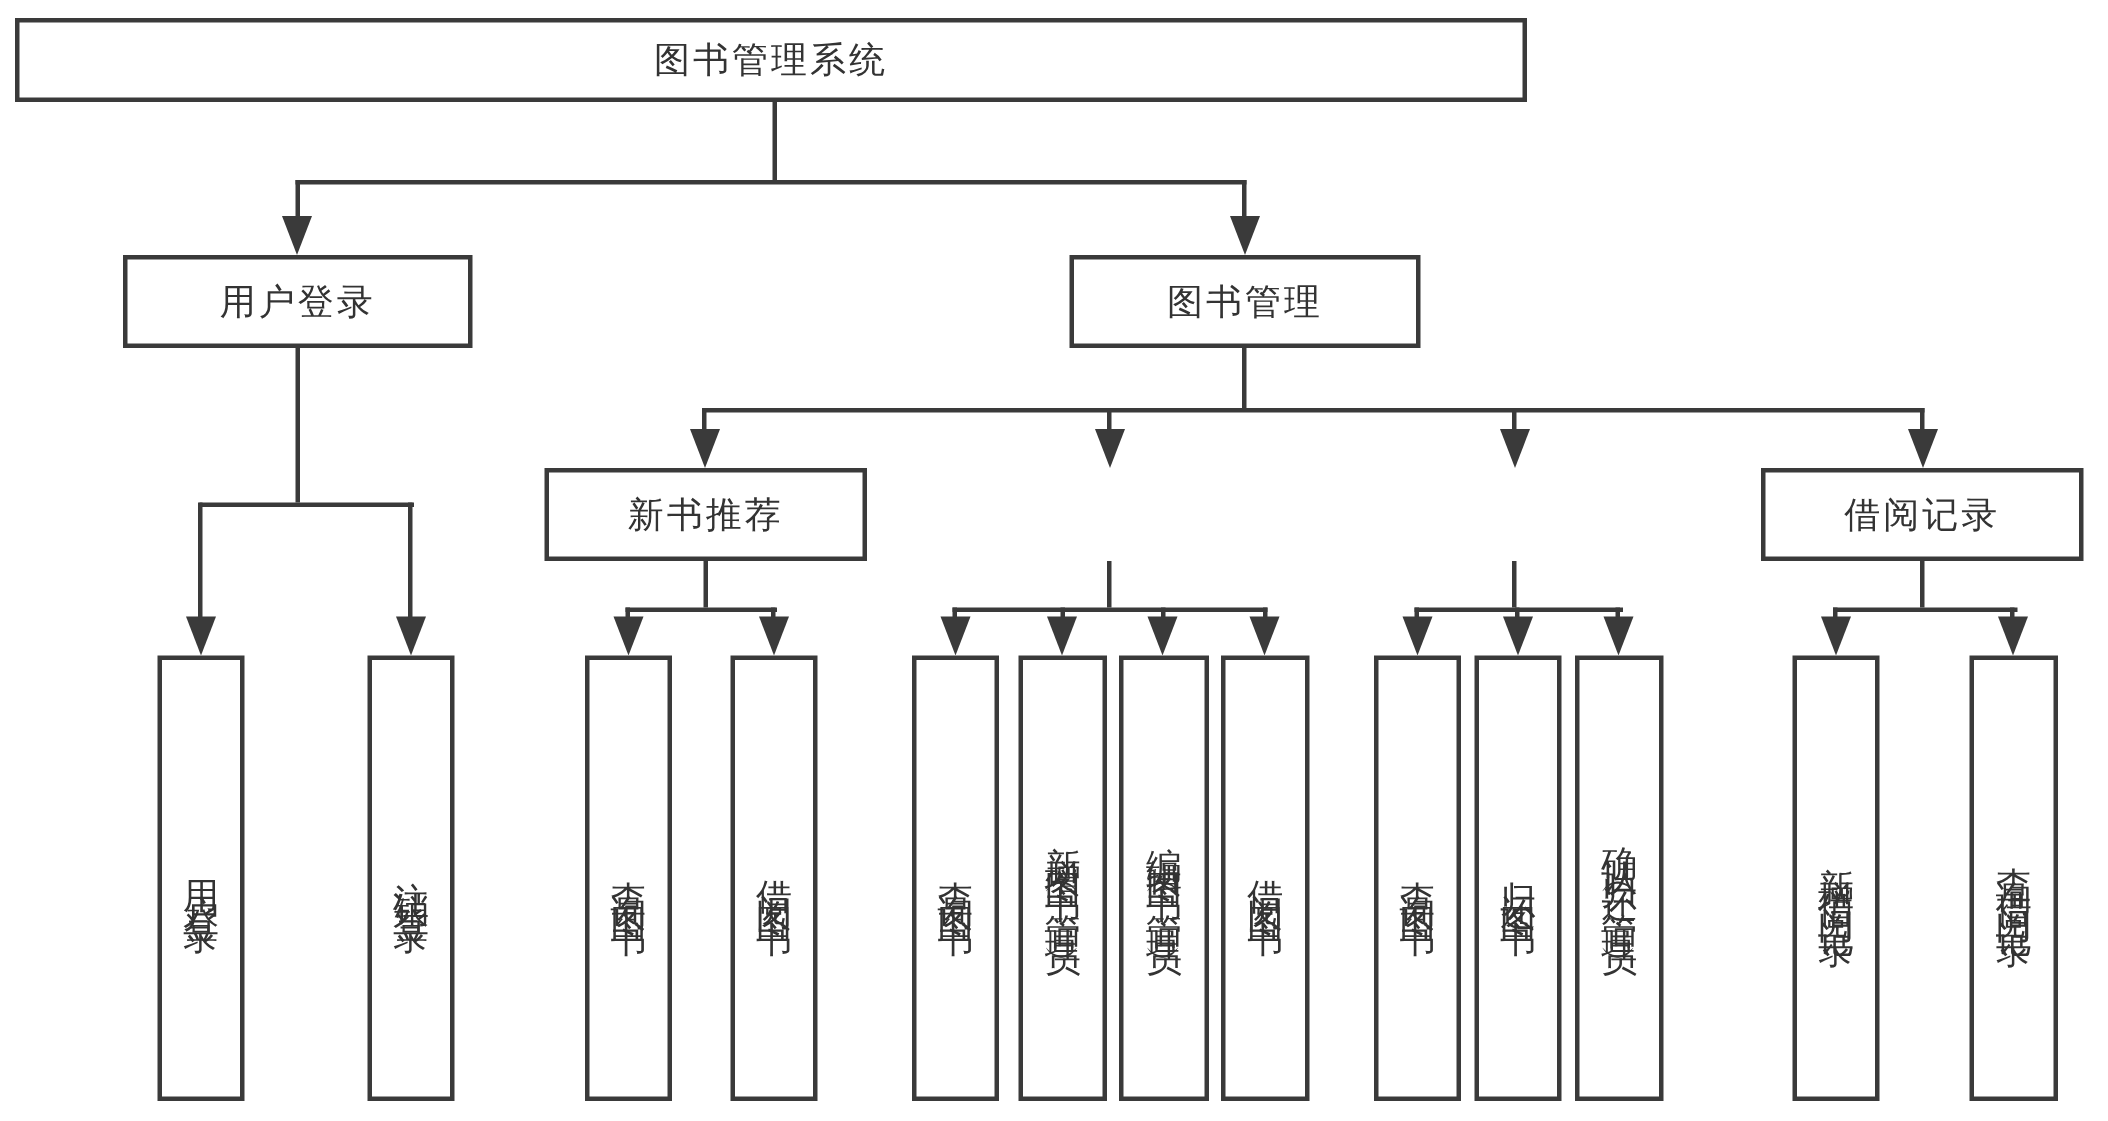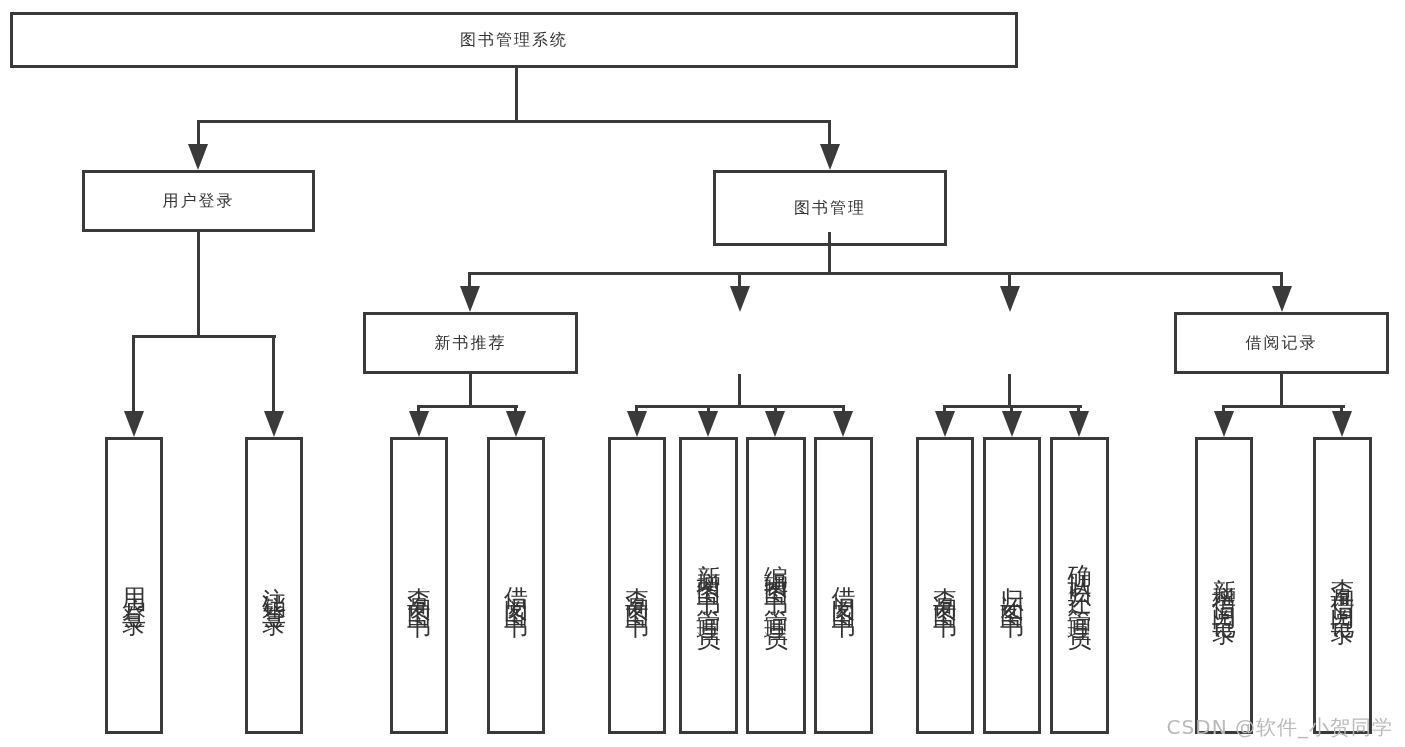--- a/index.html
+++ b/index.html
@@ -8,21 +8,21 @@
     --wm:#b9b9b9;
   }
   html,body{margin:0;padding:0;background:#ffffff;}
   .canvas{
     position:relative;width:1405px;height:747px;background:#ffffff;overflow:hidden;
     font-family:"DejaVu Sans","Liberation Sans",sans-serif;
   }
   .box{
     position:absolute;box-sizing:border-box;border:3px solid var(--line);background:#ffffff;
     display:flex;align-items:center;justify-content:center;
-    font-size:16px;color:var(--text);letter-spacing:2px;white-space:nowrap;font-family:Liberation Mono, monospace;
+    font-size:24px;color:var(--text);letter-spacing:2px;white-space:nowrap;font-family:Liberation Mono, monospace;
   }
   .vbox{
     position:absolute;box-sizing:border-box;border:3px solid var(--line);background:#ffffff;
     display:flex;align-items:center;justify-content:center;
     top:437px;height:297px;width:58px;
   }
   .vbox span{
     writing-mode:vertical-rl;text-orientation:mixed;
     font-size:24px;letter-spacing:9px;line-height:1;color:var(--text);
   }
@@ -50,21 +50,21 @@
   <div class="vl" style="left:515px;top:68px;height:52px;"></div>
   <div class="hl" style="left:197px;top:120px;width:634px;"></div>
   <div class="vl" style="left:197px;top:120px;height:28px;"></div>
   <div class="arr" style="left:188px;top:144px;"></div>
   <div class="vl" style="left:828px;top:120px;height:28px;"></div>
   <div class="arr" style="left:820px;top:144px;"></div>
 
   <div class="box" style="left:82px;top:170px;width:233px;height:62px;">
     <span>用户登录</span>
   </div>
-  <div class="box" style="left:713px;top:170px;width:234px;height:76px;">
+  <div class="box" style="left:713px;top:170px;width:234px;height:62px;">
     <span>图书管理</span>
   </div>
 
   <div class="vl" style="left:197px;top:232px;height:103px;"></div>
   <div class="hl" style="left:133px;top:335px;width:143px;"></div>
   <div class="vl" style="left:132px;top:335px;height:82px;"></div>
   <div class="arr" style="left:124px;top:411px;"></div>
   <div class="vl" style="left:272px;top:335px;height:82px;"></div>
   <div class="arr" style="left:264px;top:411px;"></div>
 
@@ -157,15 +157,14 @@
     <span>确认归还（管理员）</span>
   </div>
 
   <div class="vbox" style="left:1195px;">
     <span>新增借阅记录</span>
   </div>
   <div class="vbox" style="left:1313px;width:59px;">
     <span>查询借阅记录</span>
   </div>
 
-  <div class="watermark">CSDN @软件_小贺同学</div>
 
 </div>
 
 </body></html>

